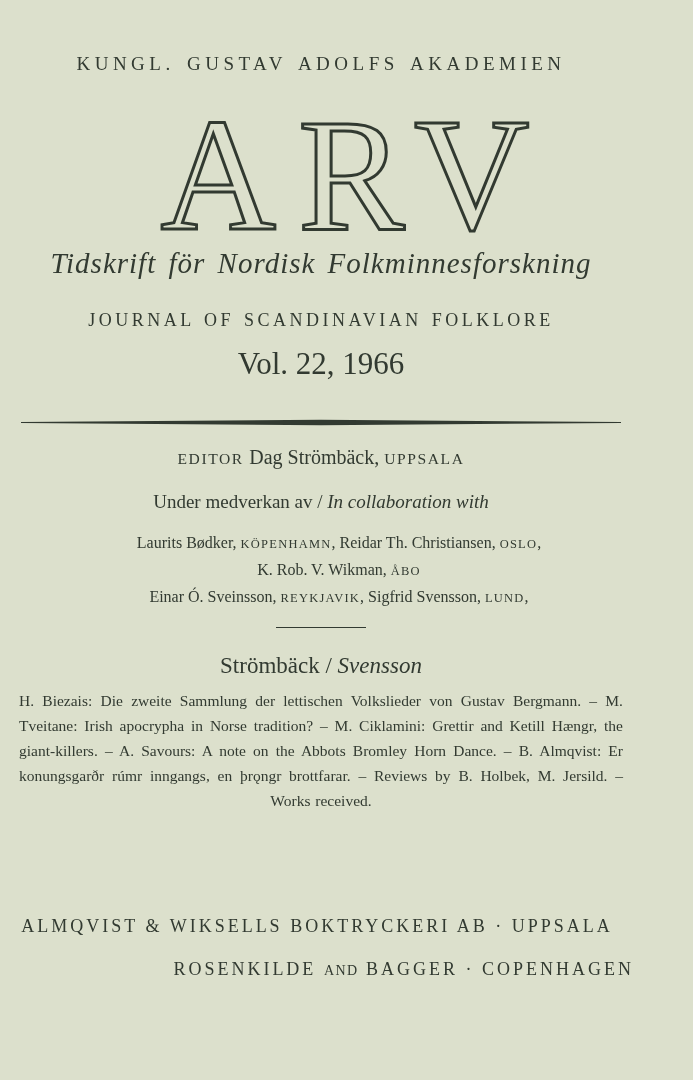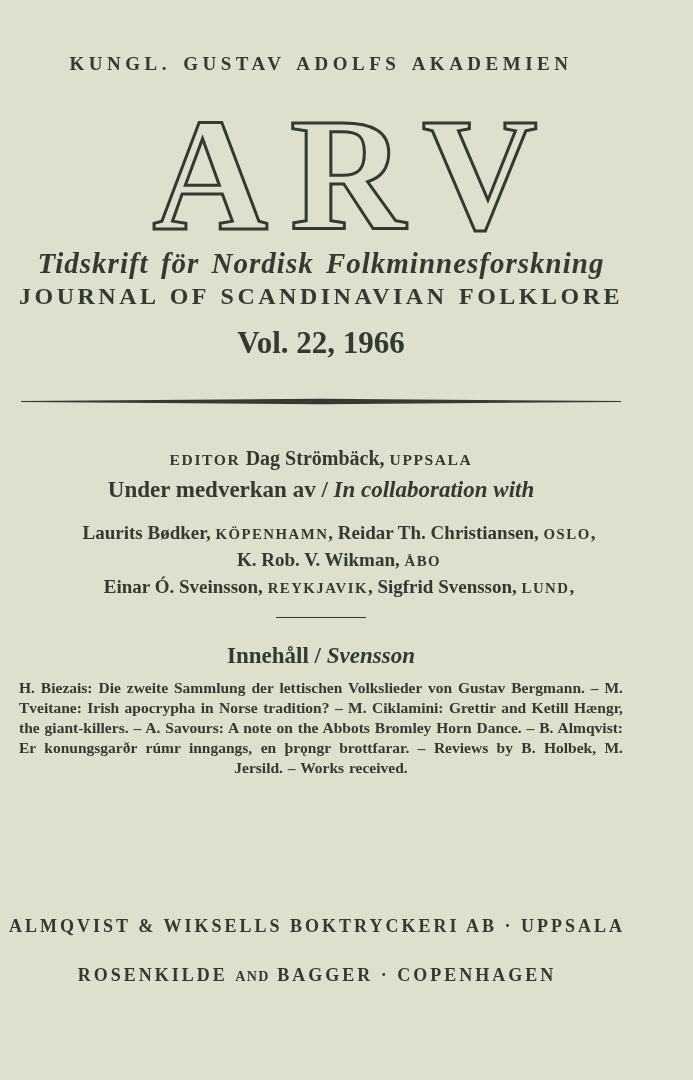--- a/index.html
+++ b/index.html
@@ -12,96 +12,96 @@
     background: #dce0cc;
     color: #323a31;
     font-family: "Liberation Serif", "DejaVu Serif", serif;
     overflow: hidden;
   }
   .page {
     width: 642px;
     height: 1080px;
     position: relative;
     text-align: center;
-    font-weight: bold;
   }
   .academy {
     padding-top: 53px;
     font-size: 19px;
     letter-spacing: 4.5px;
     word-spacing: 3px;
   }
   .arv-wrap {
     margin-top: 16px;
     height: 152px;
   }
   .subtitle-sv {
     margin-top: 4px;
     font-style: italic;
     font-size: 29px;
     letter-spacing: 1px;
     word-spacing: 4px;
   }
   .subtitle-en {
-    margin-top: 3px;
-    font-size: 24px;
+    margin-top: 30px;
+    font-size: 18px;
     letter-spacing: 3.5px;
     word-spacing: 2px;
   }
   .volume {
     margin-top: 15px;
     font-size: 31px;
   }
   .swell-rule {
     display: block;
     margin: 37px auto 0;
   }
   .editor-line {
-    margin-top: 42px;
+    margin-top: 20px;
     font-size: 20px;
   }
   .collab-line {
-    margin-top: 7px;
-    font-size: 23px;
+    margin-top: 22px;
+    font-size: 19px;
   }
   .collaborators {
     margin-top: 17px;
-    font-size: 19px;
+    font-size: 16px;
     line-height: 25px;
     margin-left: 36px;
   }
   .short-rule {
     width: 90px;
     border: none;
     border-top: 1.5px solid #323a31;
     margin: 16px auto 0;
   }
   .contents-heading {
     margin-top: 25px;
     font-size: 23px;
   }
   .contents-body {
     width: 604px;
     margin: 9px auto 0;
     font-size: 15.5px;
-    line-height: 20px;
+    line-height: 25px;
     text-align: justify;
     text-align-last: center;
     word-spacing: 1px;
   }
   .imprint {
     position: absolute;
     left: 0;
     right: 8px;
     top: 916px;
     font-size: 18px;
     letter-spacing: 3px;
   }
   .imprint-line2 {
-    margin-top: 28px;
+    margin-top: 22px;
+    text-align: right;
   }
   .sc {
     font-size: 0.78em;
     letter-spacing: 0.1em;
   }
   .it {
     font-style: italic;
   }
 </style>
 </head>
@@ -132,21 +132,21 @@
   <div class="collab-line"><span>Under medverkan av / </span><span class="it">In collaboration with</span></div>
 
   <div class="collaborators">
       <div><span>Laurits Bødker, </span><span class="sc">KÖPENHAMN</span><span>, Reidar Th. Christiansen, </span><span class="sc">OSLO</span><span>,</span></div>
       <div><span>K. Rob. V. Wikman, </span><span class="sc">ÅBO</span></div>
       <div><span>Einar Ó. Sveinsson, </span><span class="sc">REYKJAVIK</span><span>, Sigfrid Svensson, </span><span class="sc">LUND</span><span>,</span></div>
     </div>
 
   <hr class="short-rule">
 
-  <div class="contents-heading"><span>Innehåll</span><span> / </span><span class="it">Svensson</span></div>
+  <div class="contents-heading"><span>Strömbäck</span><span> / </span><span class="it">Svensson</span></div>
 
   <div class="contents-body">H. Biezais: Die zweite Sammlung der lettischen Volkslieder von Gustav Bergmann. – M. Tveitane: Irish apocrypha in Norse tradition? – M. Ciklamini: Grettir and Ketill Hængr, the giant-killers. – A. Savours: A note on the Abbots Bromley Horn Dance. – B. Almqvist: Er konungsgarðr rúmr inngangs, en þrǫngr brottfarar. – Reviews by B. Holbek, M. Jersild. – Works received.</div>
 
   <div class="imprint">
     <div class="imprint-line1">ALMQVIST &amp; WIKSELLS BOKTRYCKERI AB · UPPSALA</div>
     <div class="imprint-line2"><span>ROSENKILDE </span><span class="sc">AND</span><span> BAGGER · COPENHAGEN</span></div>
   </div>
 
 </div>
 

